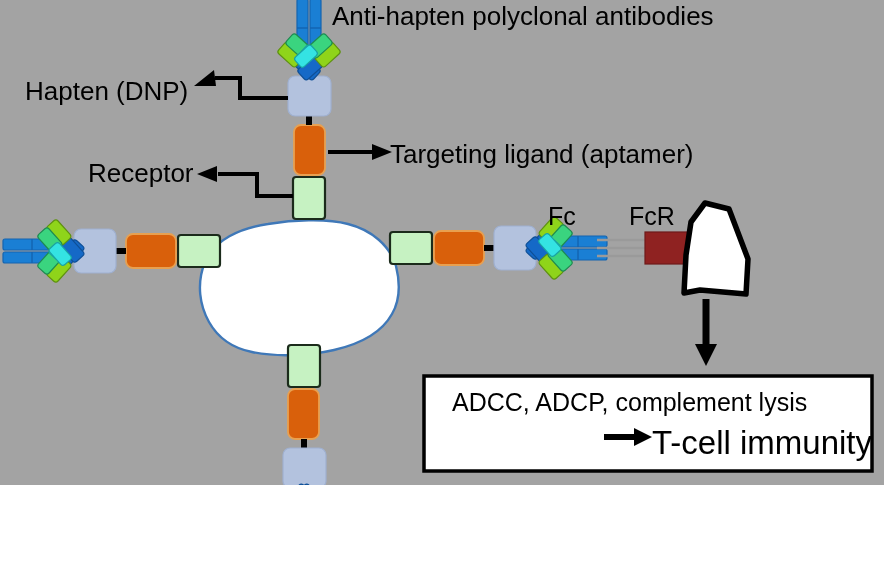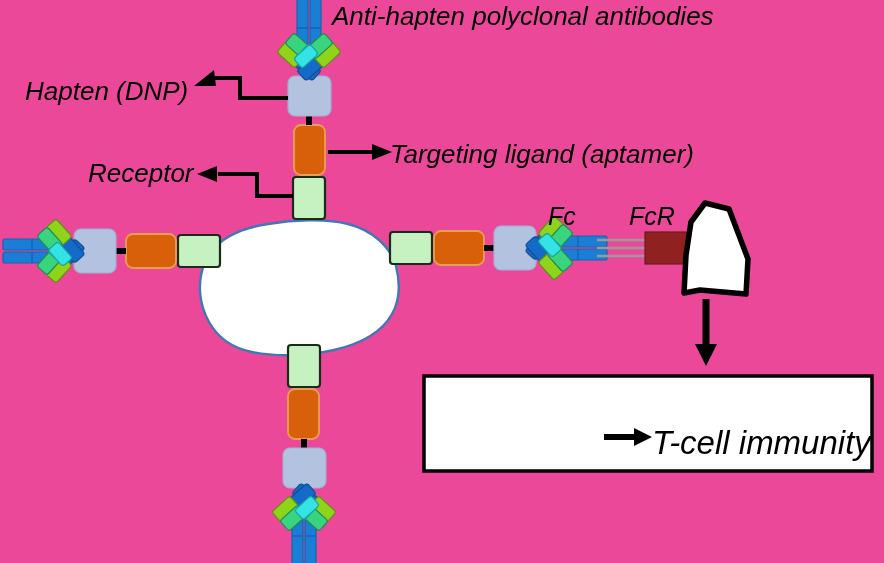--- a/index.html
+++ b/index.html
@@ -6,24 +6,23 @@
     margin: 0;
     padding: 0;
     background: #ffffff;
   }
   body {
     font-family: "Liberation Sans", sans-serif;
   }
   #canvas {
     position: relative;
     width: 884px;
-    height: 563px;
-    background: #ec4899;
+    height: 485px;
+    background: #a3a3a3;
     overflow: hidden;
-    font-style: italic;
   }
   #svg-layer {
     position: absolute;
     left: 0;
     top: 0;
     width: 884px;
     height: 563px;
   }
   .lbl {
     position: absolute;
@@ -175,17 +174,18 @@
 
   <div class="lbl" id="ligand-label">Targeting ligand (aptamer)</div>
 
   <div class="lbl" id="receptor-label">Receptor</div>
 
 
   <div class="lbl" id="fc-label">Fc</div>
 
   <div class="lbl" id="fcr-label">FcR</div>
 
+  <div class="lbl" id="outcome-line-1">ADCC, ADCP, complement lysis</div>
 
 
   <div class="lbl" id="outcome-line-2b">T-cell immunity</div>
 
 </div>
 
 </body></html>

